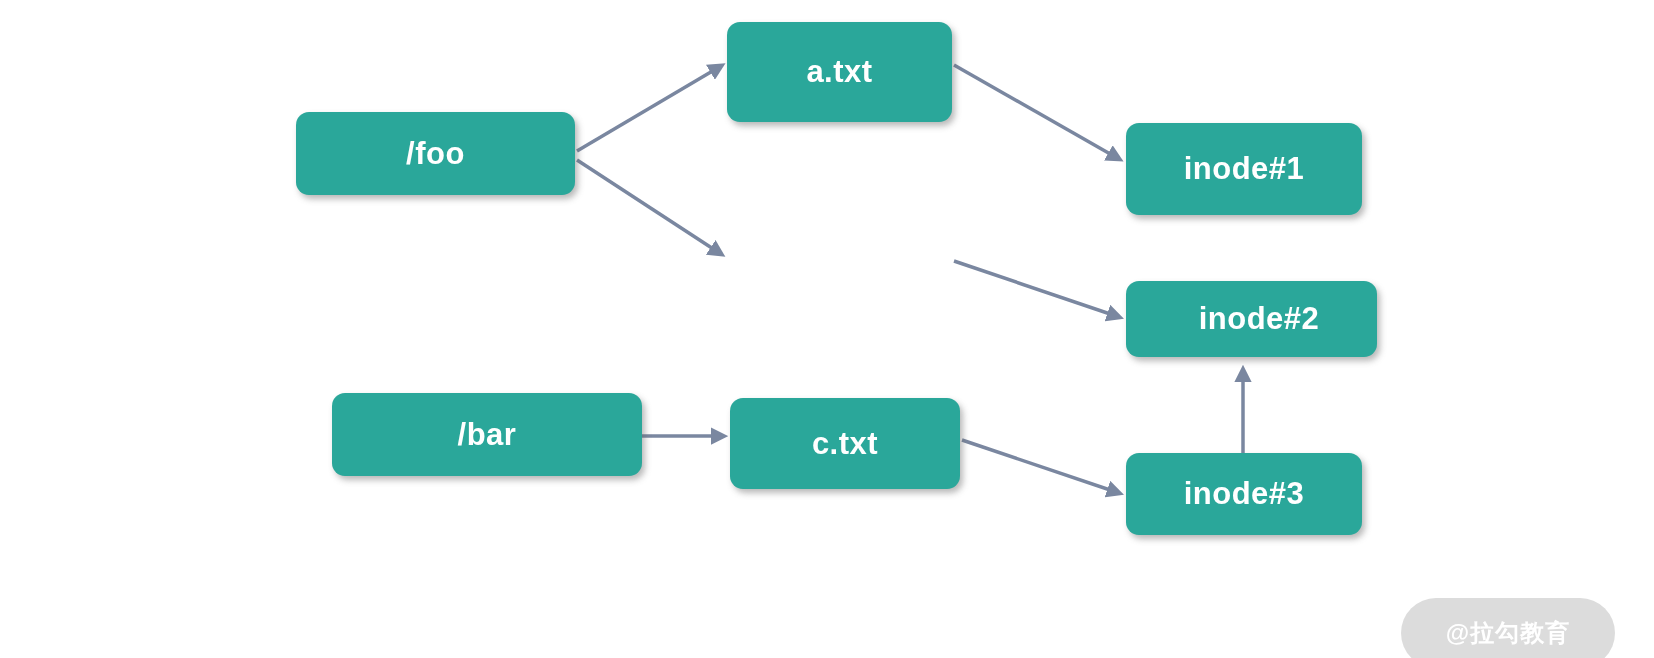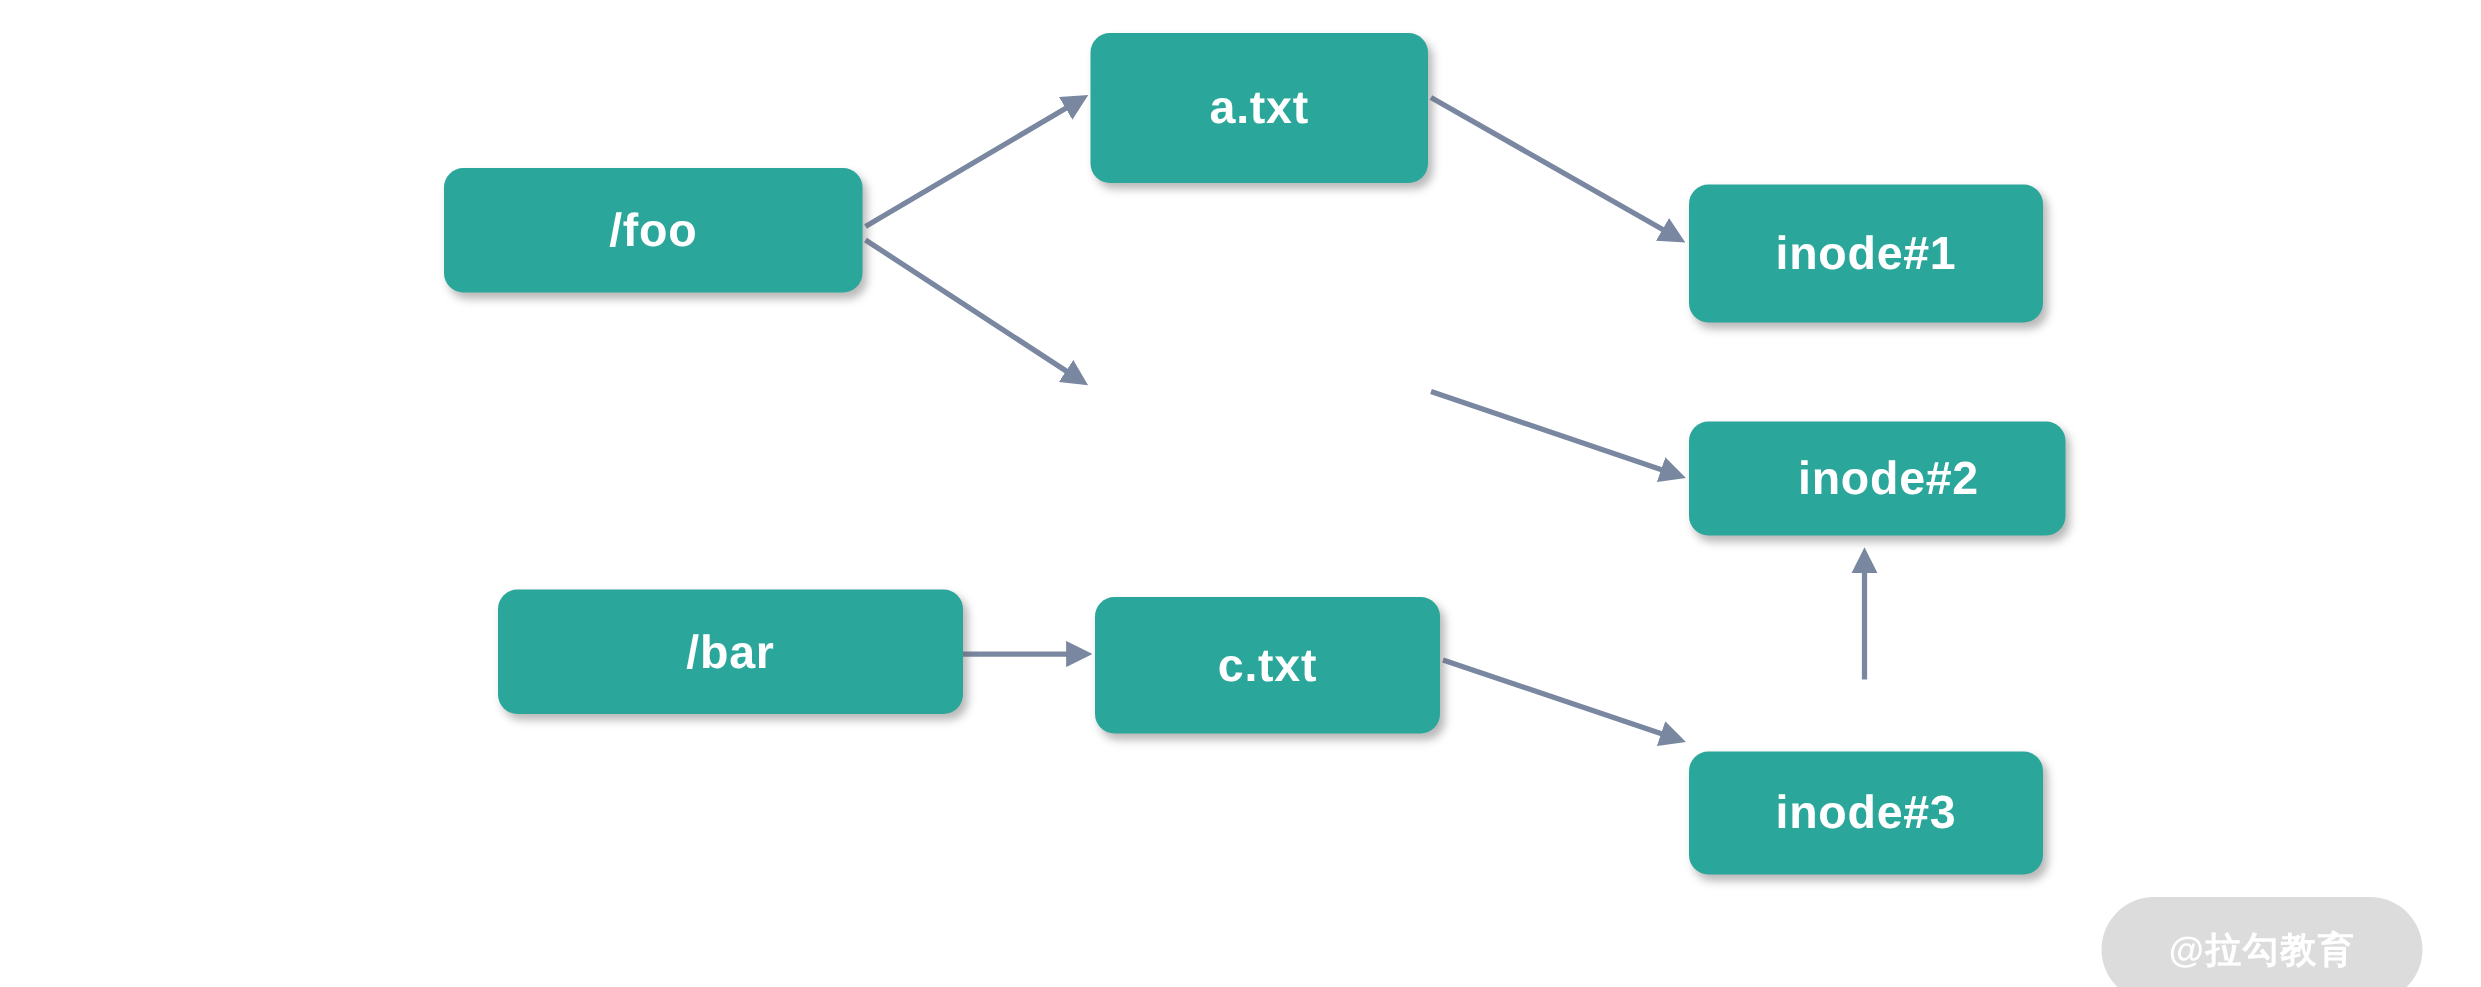--- a/index.html
+++ b/index.html
@@ -89,17 +89,17 @@
 
 
   <div class="node" style="left:296px; top:393px; width:310px; height:83px;margin-left:36px;">/bar</div>
 
   <div class="node" style="left:730px; top:398px; width:230px; height:91px;">c.txt</div>
 
   <div class="node" style="left:1126px; top:123px; width:236px; height:92px;">inode#1</div>
 
   <div class="node" style="left:1126px; top:281px; width:236px; height:76px;padding-left:15px;">inode#2</div>
 
-  <div class="node" style="left:1126px; top:453px; width:236px; height:82px;margin-top:48px;">inode#3</div>
+  <div class="node" style="left:1126px; top:453px; width:236px; height:82px;">inode#3</div>
 
   <div class="watermark">@拉勾教育</div>
 
 </div>
 
 </body></html>

